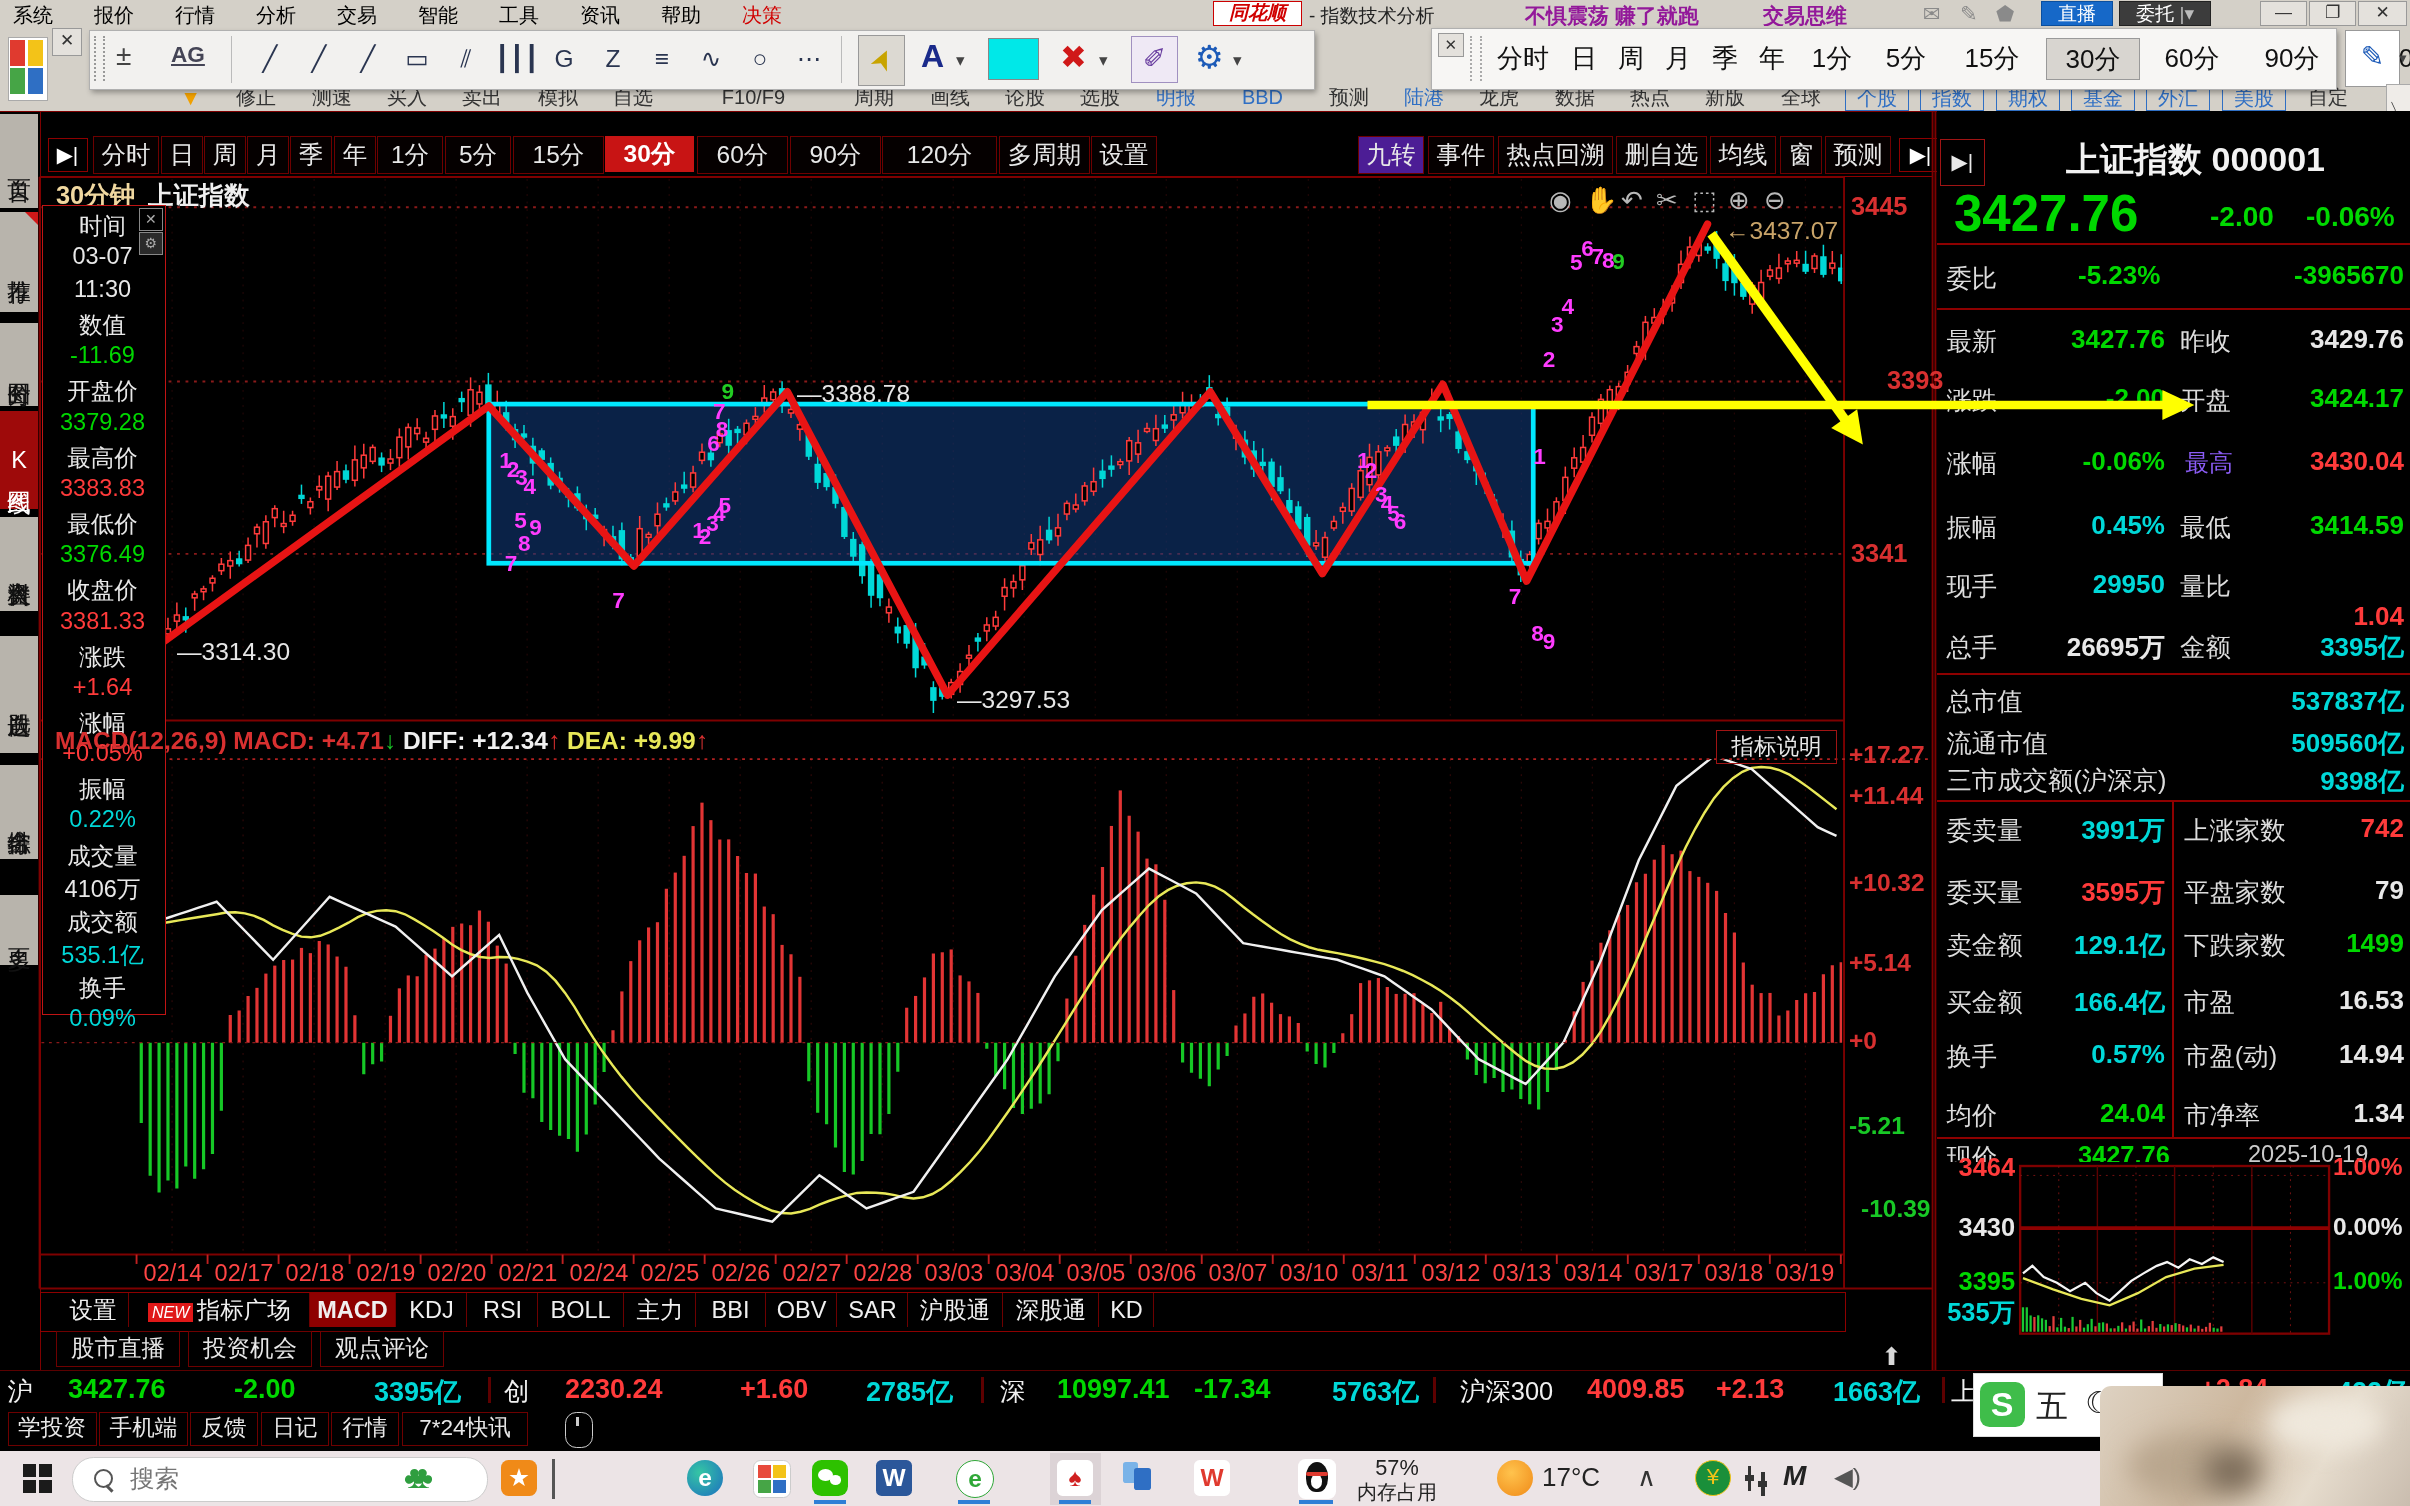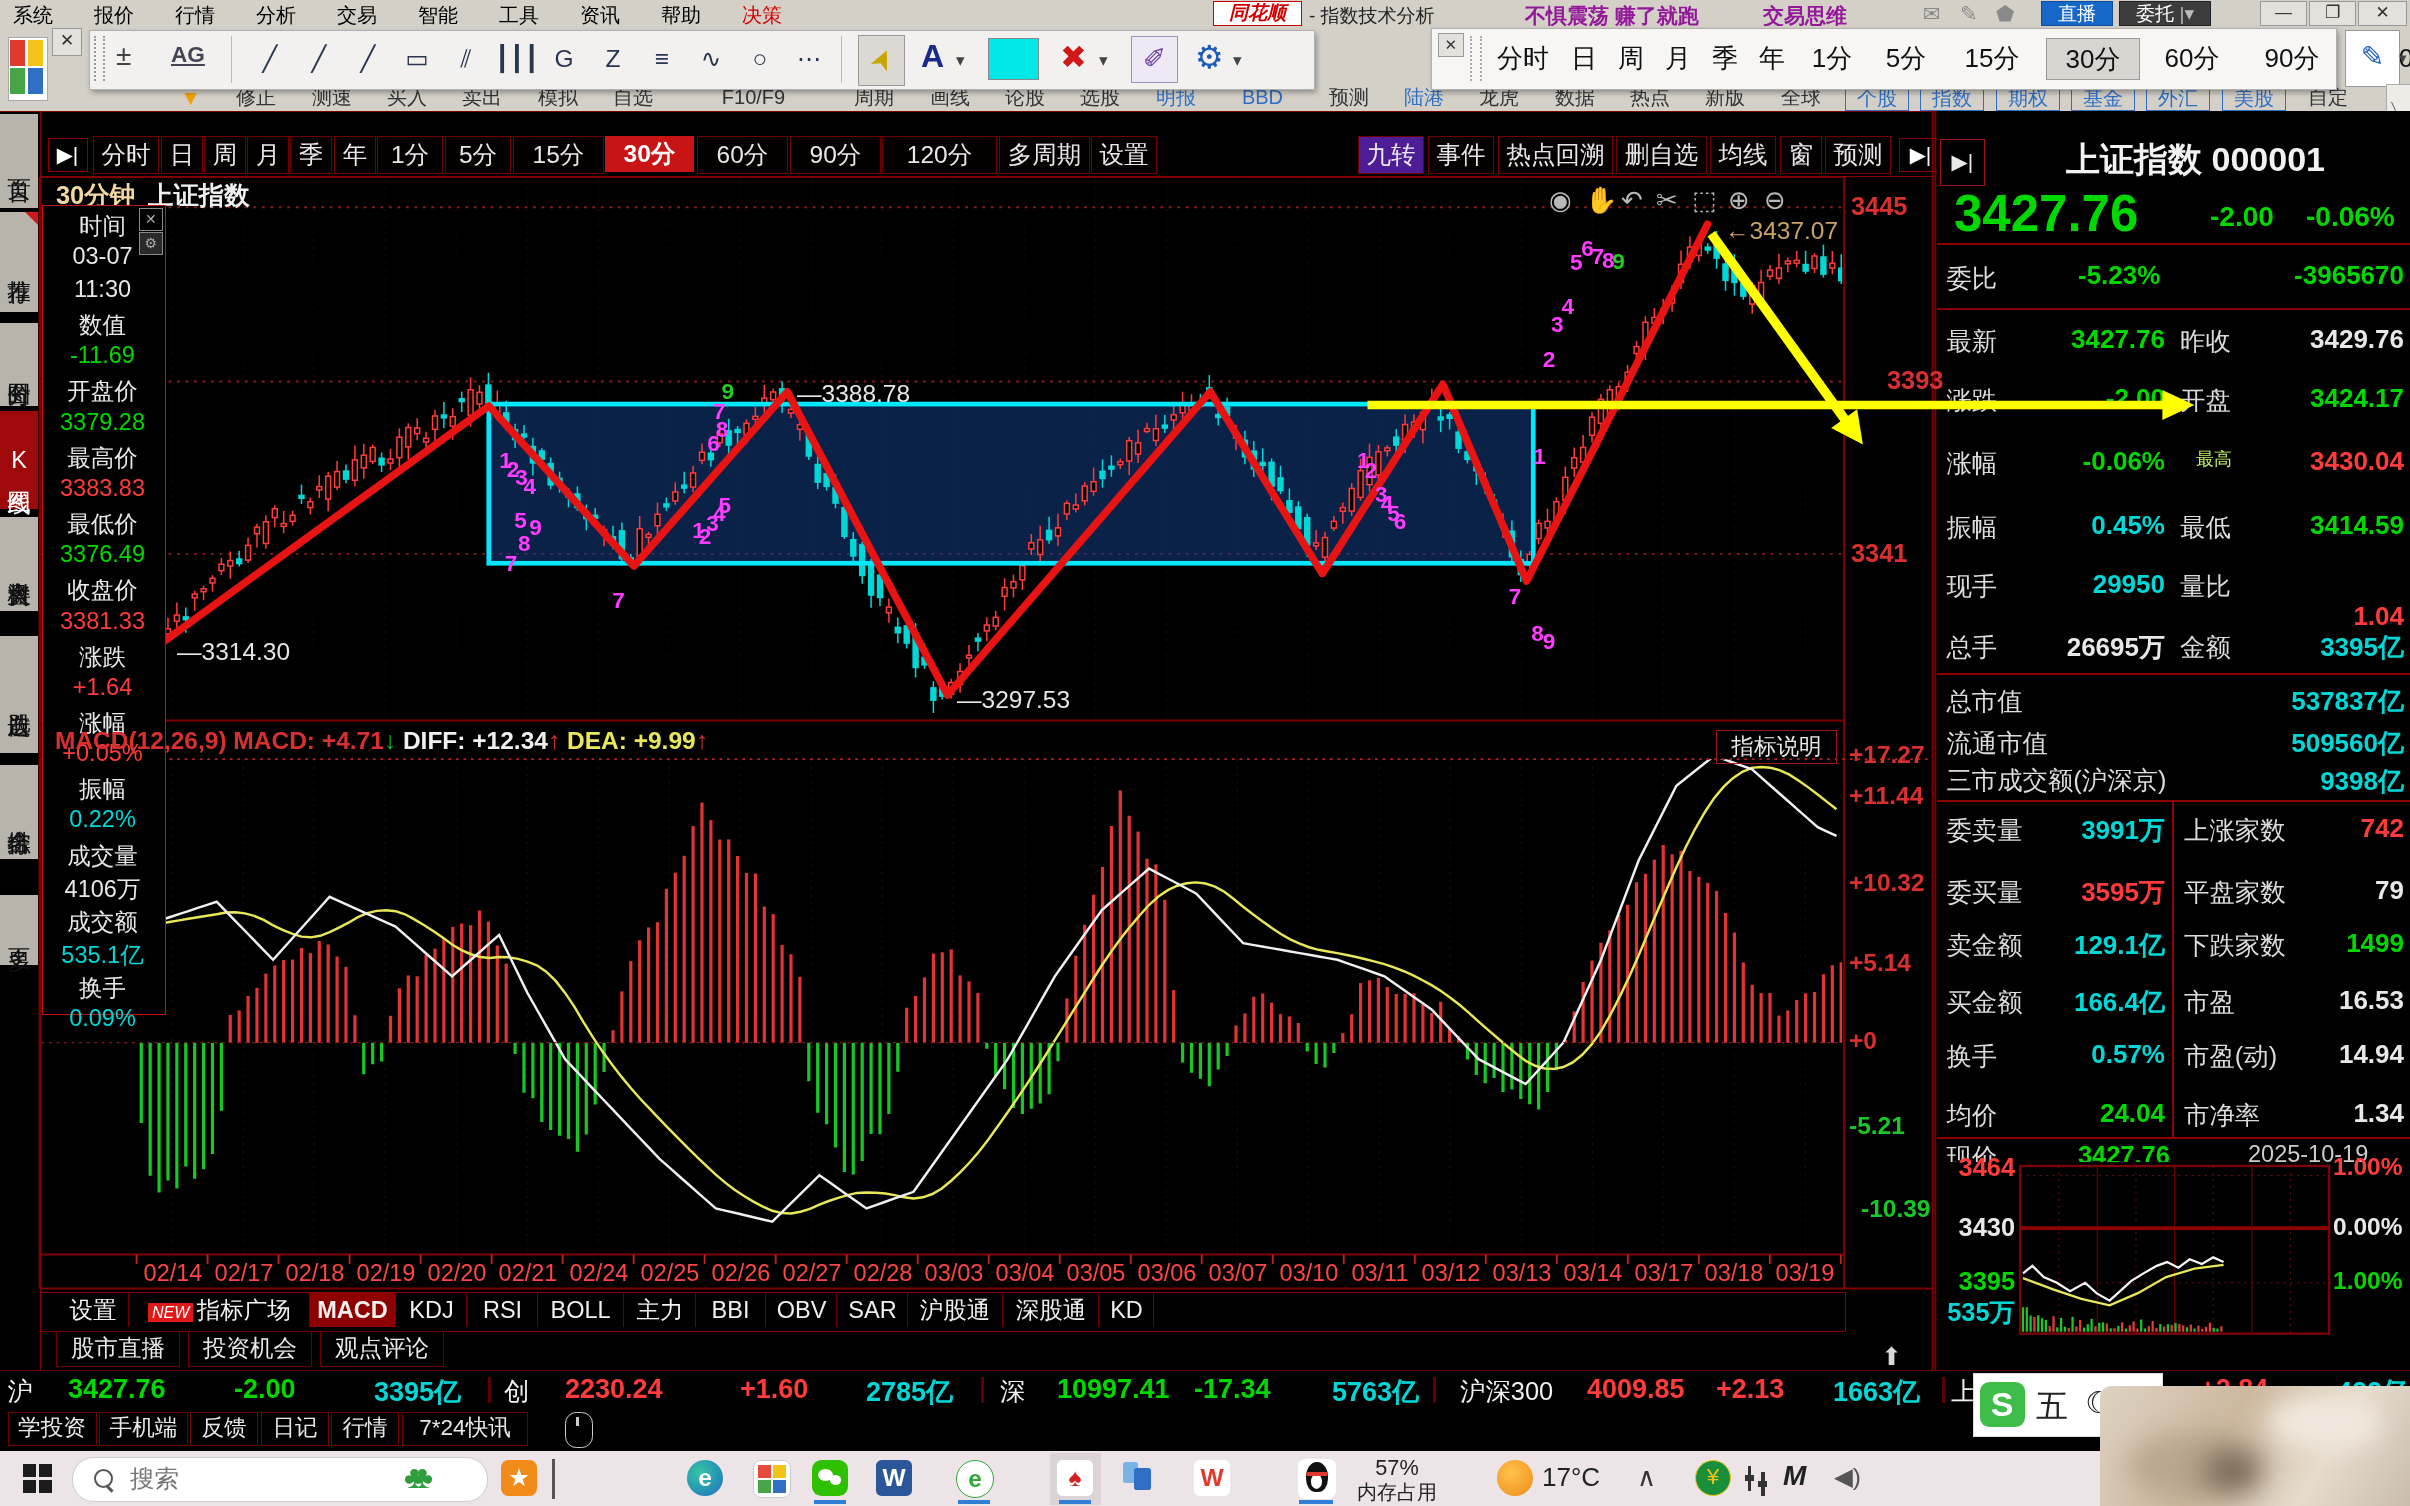--- a/index.html
+++ b/index.html
@@ -1066,21 +1066,21 @@
       <div style="position: absolute; left: 9.4px; top: 214px; font-size: 25.4px; color: rgb(220, 220, 220);">最新</div>
       <div style="position: absolute; left: 104px; top: 213px; width: 124px; text-align: right; font-size: 26px; font-weight: bold; color: rgb(0, 216, 0);">3427.76</div>
       <div style="position: absolute; left: 243px; top: 214px; font-size: 25.4px; color: rgb(220, 220, 220);">昨收</div>
       <div style="position: absolute; left: 339px; top: 213px; width: 128px; text-align: right; font-size: 26px; font-weight: bold; color: rgb(232, 232, 232);">3429.76</div>
       <div style="position: absolute; left: 9.4px; top: 273px; font-size: 25.4px; color: rgb(220, 220, 220);">涨跌</div>
       <div style="position: absolute; left: 104px; top: 272px; width: 124px; text-align: right; font-size: 26px; font-weight: bold; color: rgb(0, 216, 0);">-2.00</div>
       <div style="position: absolute; left: 243px; top: 273px; font-size: 25.4px; color: rgb(220, 220, 220);">开盘</div>
       <div style="position: absolute; left: 339px; top: 272px; width: 128px; text-align: right; font-size: 26px; font-weight: bold; color: rgb(0, 216, 0);">3424.17</div>
       <div style="position: absolute; left: 9.4px; top: 336px; font-size: 25.4px; color: rgb(220, 220, 220);">涨幅</div>
       <div style="position: absolute; left: 104px; top: 335px; width: 124px; text-align: right; font-size: 26px; font-weight: bold; color: rgb(0, 216, 0);">-0.06%</div>
-      <div style="position: absolute; left: 259px; top: 336px; font-size: 18px; color: #bef264;">最高</div>
+      <div style="position: absolute; left: 248px; top: 336px; font-size: 24px; color: #8b5cf6;">最高</div>
       <div style="position: absolute; left: 339px; top: 335px; width: 128px; text-align: right; font-size: 26px; font-weight: bold; color: rgb(255, 59, 59);">3430.04</div>
       <div style="position: absolute; left: 9.4px; top: 400px; font-size: 25.4px; color: rgb(220, 220, 220);">振幅</div>
       <div style="position: absolute; left: 104px; top: 399px; width: 124px; text-align: right; font-size: 26px; font-weight: bold; color: rgb(0, 216, 216);">0.45%</div>
       <div style="position: absolute; left: 243px; top: 400px; font-size: 25.4px; color: rgb(220, 220, 220);">最低</div>
       <div style="position: absolute; left: 339px; top: 399px; width: 128px; text-align: right; font-size: 26px; font-weight: bold; color: rgb(0, 216, 0);">3414.59</div>
       <div style="position: absolute; left: 9.4px; top: 459px; font-size: 25.4px; color: rgb(220, 220, 220);">现手</div>
       <div style="position: absolute; left: 104px; top: 458px; width: 124px; text-align: right; font-size: 26px; font-weight: bold; color: rgb(0, 216, 216);">29950</div>
       <div style="position: absolute; left: 243px; top: 459px; font-size: 25.4px; color: rgb(220, 220, 220);">量比</div>
       <div style="position: absolute; left: 339px; top: 458px; width: 128px; text-align: right; font-size: 26px; font-weight: bold; color: rgb(255, 59, 59); margin-top: 32px;">1.04</div>
       <div style="position: absolute; left: 9.4px; top: 520px; font-size: 25.4px; color: rgb(220, 220, 220);">总手</div>

